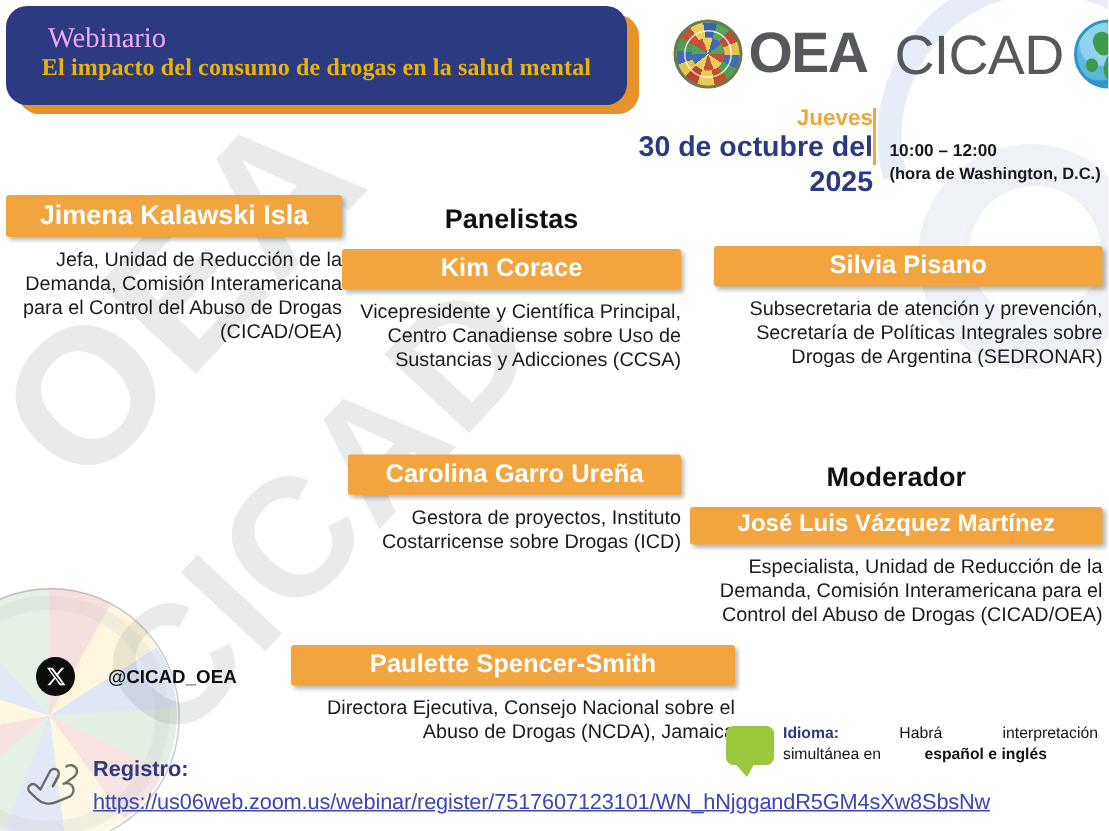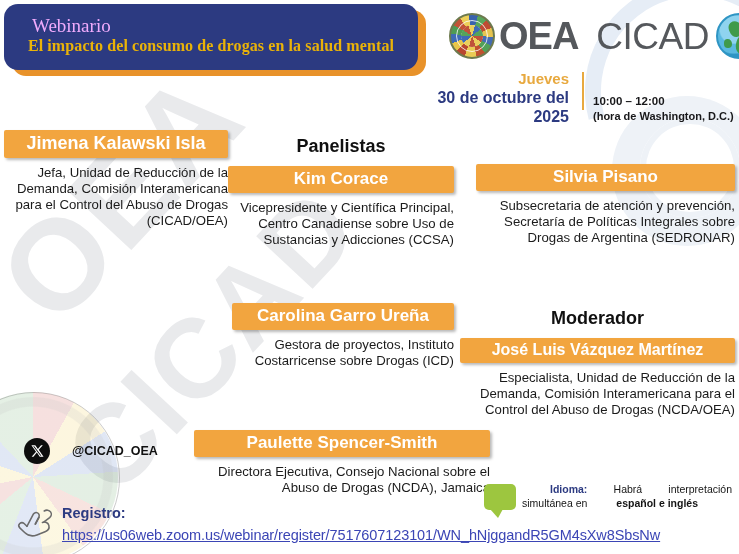--- a/index.html
+++ b/index.html
@@ -154,27 +154,27 @@
   .logo-globe .l1{left:11px;top:6px;width:13px;height:16px;transform:rotate(-18deg);}
   .logo-globe .l2{left:18px;top:20px;width:16px;height:20px;transform:rotate(12deg);}
   .logo-globe .l3{left:6px;top:24px;width:8px;height:9px;}
 
   
   .datetime{
     position:absolute;left:420px;top:70px;width:315px;height:42px;
     display:flex;align-items:flex-start;
   }
   .dt-left{
-    width:162px;text-align:right;padding-right:13px;box-sizing:border-box;
+    width:162px;text-align:right;padding-right:0;box-sizing:border-box;
   }
   .dt-day{
     font-weight:bold;font-size:15px;color:#e8a93f;line-height:1.15;
   }
   .dt-date{
-    font-weight:bold;font-size:16px;color:#2c3a81;line-height:1.2;margin-top:1px;
+    font-weight:bold;font-size:19px;color:#2c3a81;line-height:1.2;margin-top:1px;
   }
   .dt-divider{width:2px;background:#e8a93f;height:38px;margin-top:2px;}
   .dt-right{padding-left:9px;}
   .dt-hours{font-weight:bold;font-size:11.5px;color:#18181a;line-height:1.3;margin-top:24px;}
   .dt-tz{font-weight:bold;font-size:11px;color:#18181a;line-height:1.3;}
 
   
   .col-head{
     font-weight:bold;font-size:18px;color:#101010;text-align:center;
   }
@@ -240,21 +240,21 @@
     width:32px;height:26px;background:#9dc63f;border-radius:5px;
     position:relative;flex:0 0 auto;margin-top:2px;
   }
   .bubble::after{
     content:"";position:absolute;left:6px;bottom:-8px;
     border-left:8px solid transparent;border-right:5px solid transparent;
     border-top:9px solid #9dc63f;
   }
   .idioma-txt{font-size:10.5px;color:#141414;line-height:1.35;width:210px;}
   .idioma-txt .lbl{font-weight:bold;color:#2c3a81;}
-  .idioma-line1{display:flex;justify-content:space-between;margin-left:28px;}
+  .idioma-line1{display:flex;justify-content:space-between;}
   .idioma-txt b.ul{margin-left:26px;}
 </style>
 </head>
 <body>
 
 <div id="poster">
 
   <div class="wm wm-arc"></div>
   <div class="wm wm-globe"></div>
   <div class="wm wm-globe2"></div>
@@ -315,21 +315,21 @@
   </div>
 
   <div class="col3">
     <div class="pill">Silvia Pisano</div>
     <div class="bio">Subsecretaria de atención y prevención, Secretaría de Políticas Integrales sobre Drogas de Argentina (SEDRONAR)</div>
   </div>
 
   <div class="moderador">
     <div class="col-head">Moderador</div>
     <div class="pill">José Luis Vázquez Martínez</div>
-    <div class="bio">Especialista, Unidad de Reducción de la Demanda, Comisión Interamericana para el Control del Abuso de Drogas (NCDA/OEA)</div>
+    <div class="bio">Especialista, Unidad de Reducción de la Demanda, Comisión Interamericana para el Control del Abuso de Drogas (CICAD/OEA)</div>
   </div>
 
   <div class="social">
     <div class="x-badge">
       <svg width="14" height="14" viewBox="0 0 24 24" aria-hidden="true">
         <path fill="#ffffff" d="M18.9 2H22l-7 8 8.2 12h-6.4l-5-7.3L5.9 22H2.8l7.5-8.6L2.4 2h6.6l4.5 6.7L18.9 2zm-1.1 18h1.8L7.3 3.9H5.4L17.8 20z"></path>
       </svg>
     </div>
     <div class="handle">@CICAD_OEA</div>
   </div>

